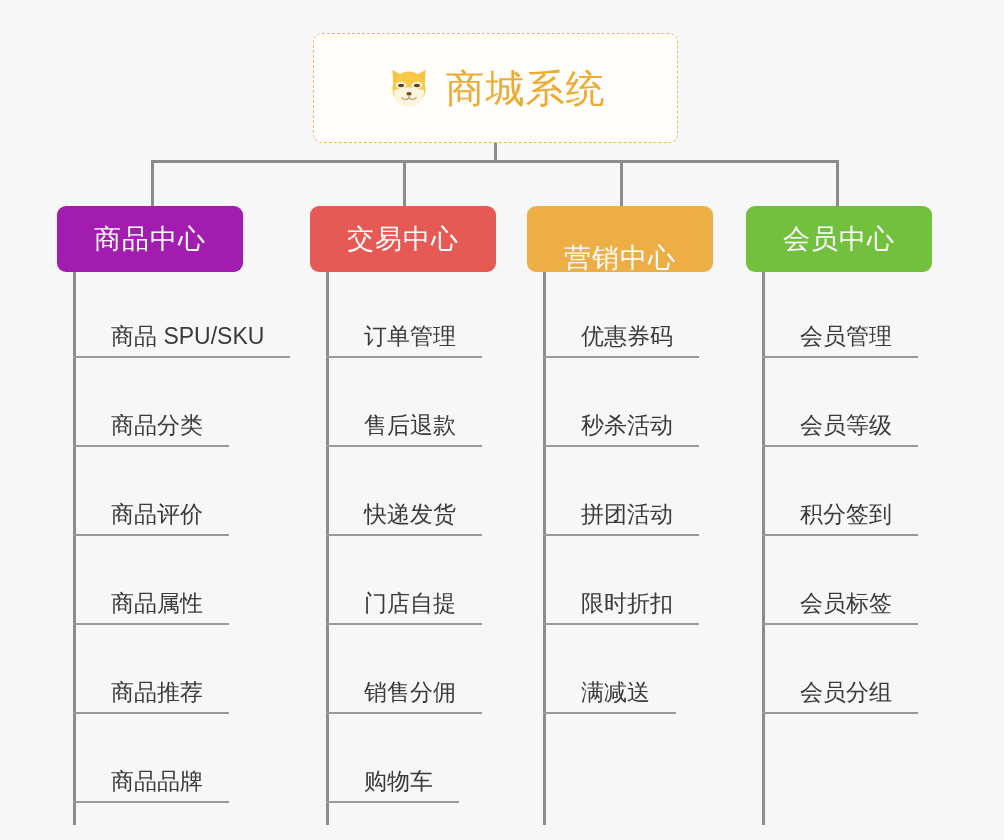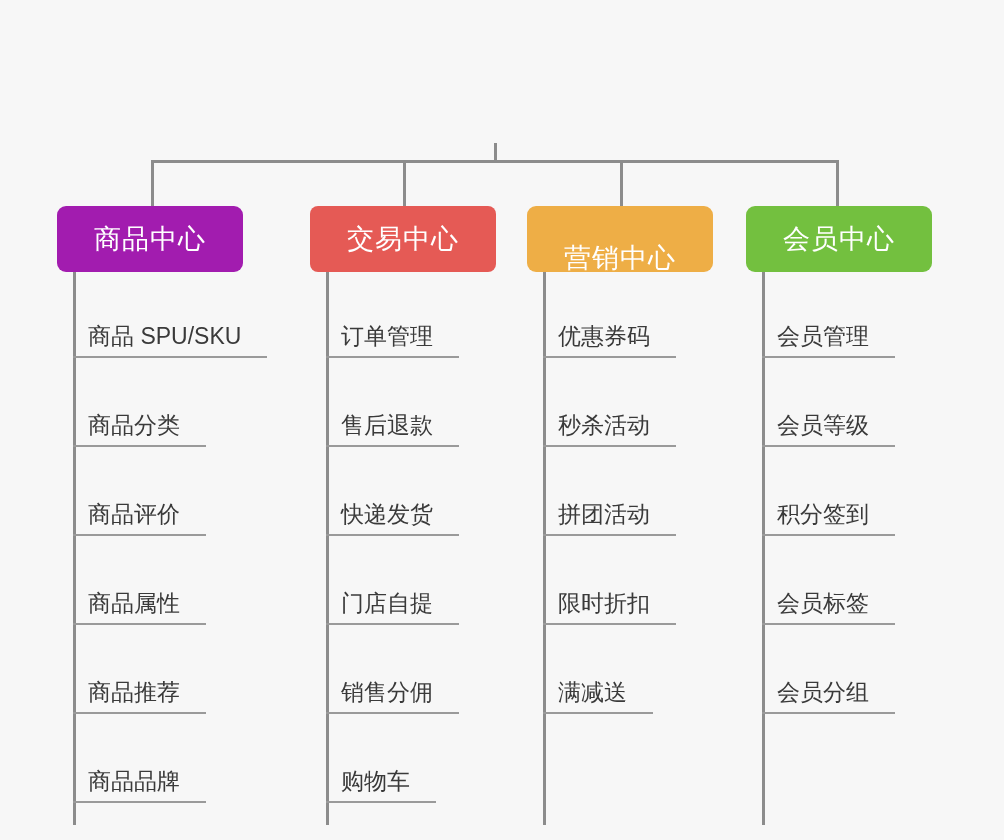--- a/index.html
+++ b/index.html
@@ -124,21 +124,21 @@
 
   .item-label {
     font-size: 23px;
     color: #3a3a3a;
     line-height: 1.2;
     white-space: nowrap;
     border-bottom: 2px solid #9a9a9a;
     padding-right: 26px;
     padding-bottom: 5px;
     margin-left: -29px;
-    padding-left: 15px;
+    padding-left: 38px;
     display: inline-block;
   }
 </style>
 </head>
 <body style="background: rgb(247, 247, 247);">
 
 <div id="canvas">
 
   <svg id="connectors" viewBox="0 0 1004 840" xmlns="http://www.w3.org/2000/svg">
     <g stroke="#8c8c8c" stroke-width="3" fill="none" shape-rendering="crispEdges">
@@ -147,20 +147,44 @@
 
       <line x1="151" y1="161.5" x2="839" y2="161.5"></line>
 
       <line x1="152.5" y1="160" x2="152.5" y2="208"></line>
       <line x1="404.5" y1="160" x2="404.5" y2="208"></line>
       <line x1="621.5" y1="160" x2="621.5" y2="208"></line>
       <line x1="837.5" y1="160" x2="837.5" y2="208"></line>
     </g>
   </svg>
 
+  <div class="root-node">
+    <svg class="root-icon" viewBox="0 0 64 64" xmlns="http://www.w3.org/2000/svg">
+
+      <path d="M9 7 L10 26 L22 14 Z" fill="#f5c242"></path>
+      <path d="M55 7 L54 26 L42 14 Z" fill="#f5c242"></path>
+
+      <ellipse cx="32" cy="33" rx="23" ry="24" fill="#f7c944"></ellipse>
+
+      <path d="M11 35 Q32 27 53 35 Q53 57 32 58 Q11 57 11 35 Z" fill="#fdf4dd"></path>
+
+      <ellipse cx="21" cy="28" rx="7.5" ry="4.6" fill="#fdf4dd"></ellipse>
+      <ellipse cx="43" cy="28" rx="7.5" ry="4.6" fill="#fdf4dd"></ellipse>
+
+      <ellipse cx="21" cy="28.5" rx="4.2" ry="2.3" fill="#5a4423"></ellipse>
+      <ellipse cx="43" cy="28.5" rx="4.2" ry="2.3" fill="#5a4423"></ellipse>
+
+      <ellipse cx="32" cy="40" rx="3.6" ry="2.6" fill="#6b4f27"></ellipse>
+
+      <path d="M32 42.5 L32 46" stroke="#b99a5e" stroke-width="1.6" fill="none"></path>
+      <path d="M32 46 Q26 50.5 21.5 45" stroke="#b99a5e" stroke-width="1.6" fill="none"></path>
+      <path d="M32 46 Q38 50.5 42.5 45" stroke="#b99a5e" stroke-width="1.6" fill="none"></path>
+    </svg>
+    <span class="root-title">商城系统</span>
+  </div>
 
   <div class="column" style="left:57px;">
     <div class="cat-box" style="background: #a21caf;">
       <span class="cat-label">商品中心</span>
     </div>
     <div class="trunk" style="background: rgb(140, 140, 140);"></div>
     <div class="items">
       <div class="item">
           <span class="item-label">商品 SPU/SKU</span>
         </div>
@@ -176,21 +200,21 @@
       <div class="item">
           <span class="item-label">商品推荐</span>
         </div>
       <div class="item">
           <span class="item-label">商品品牌</span>
         </div>
     </div>
   </div>
 
   <div class="column" style="left:310px;">
-    <div class="cat-box" style="background: rgb(229, 90, 85); border-radius: 8px;">
+    <div class="cat-box" style="background: rgb(229, 90, 85);">
       <span class="cat-label">交易中心</span>
     </div>
     <div class="trunk" style="background: rgb(140, 140, 140);"></div>
     <div class="items">
       <div class="item">
           <span class="item-label">订单管理</span>
         </div>
       <div class="item">
           <span class="item-label">售后退款</span>
         </div>

